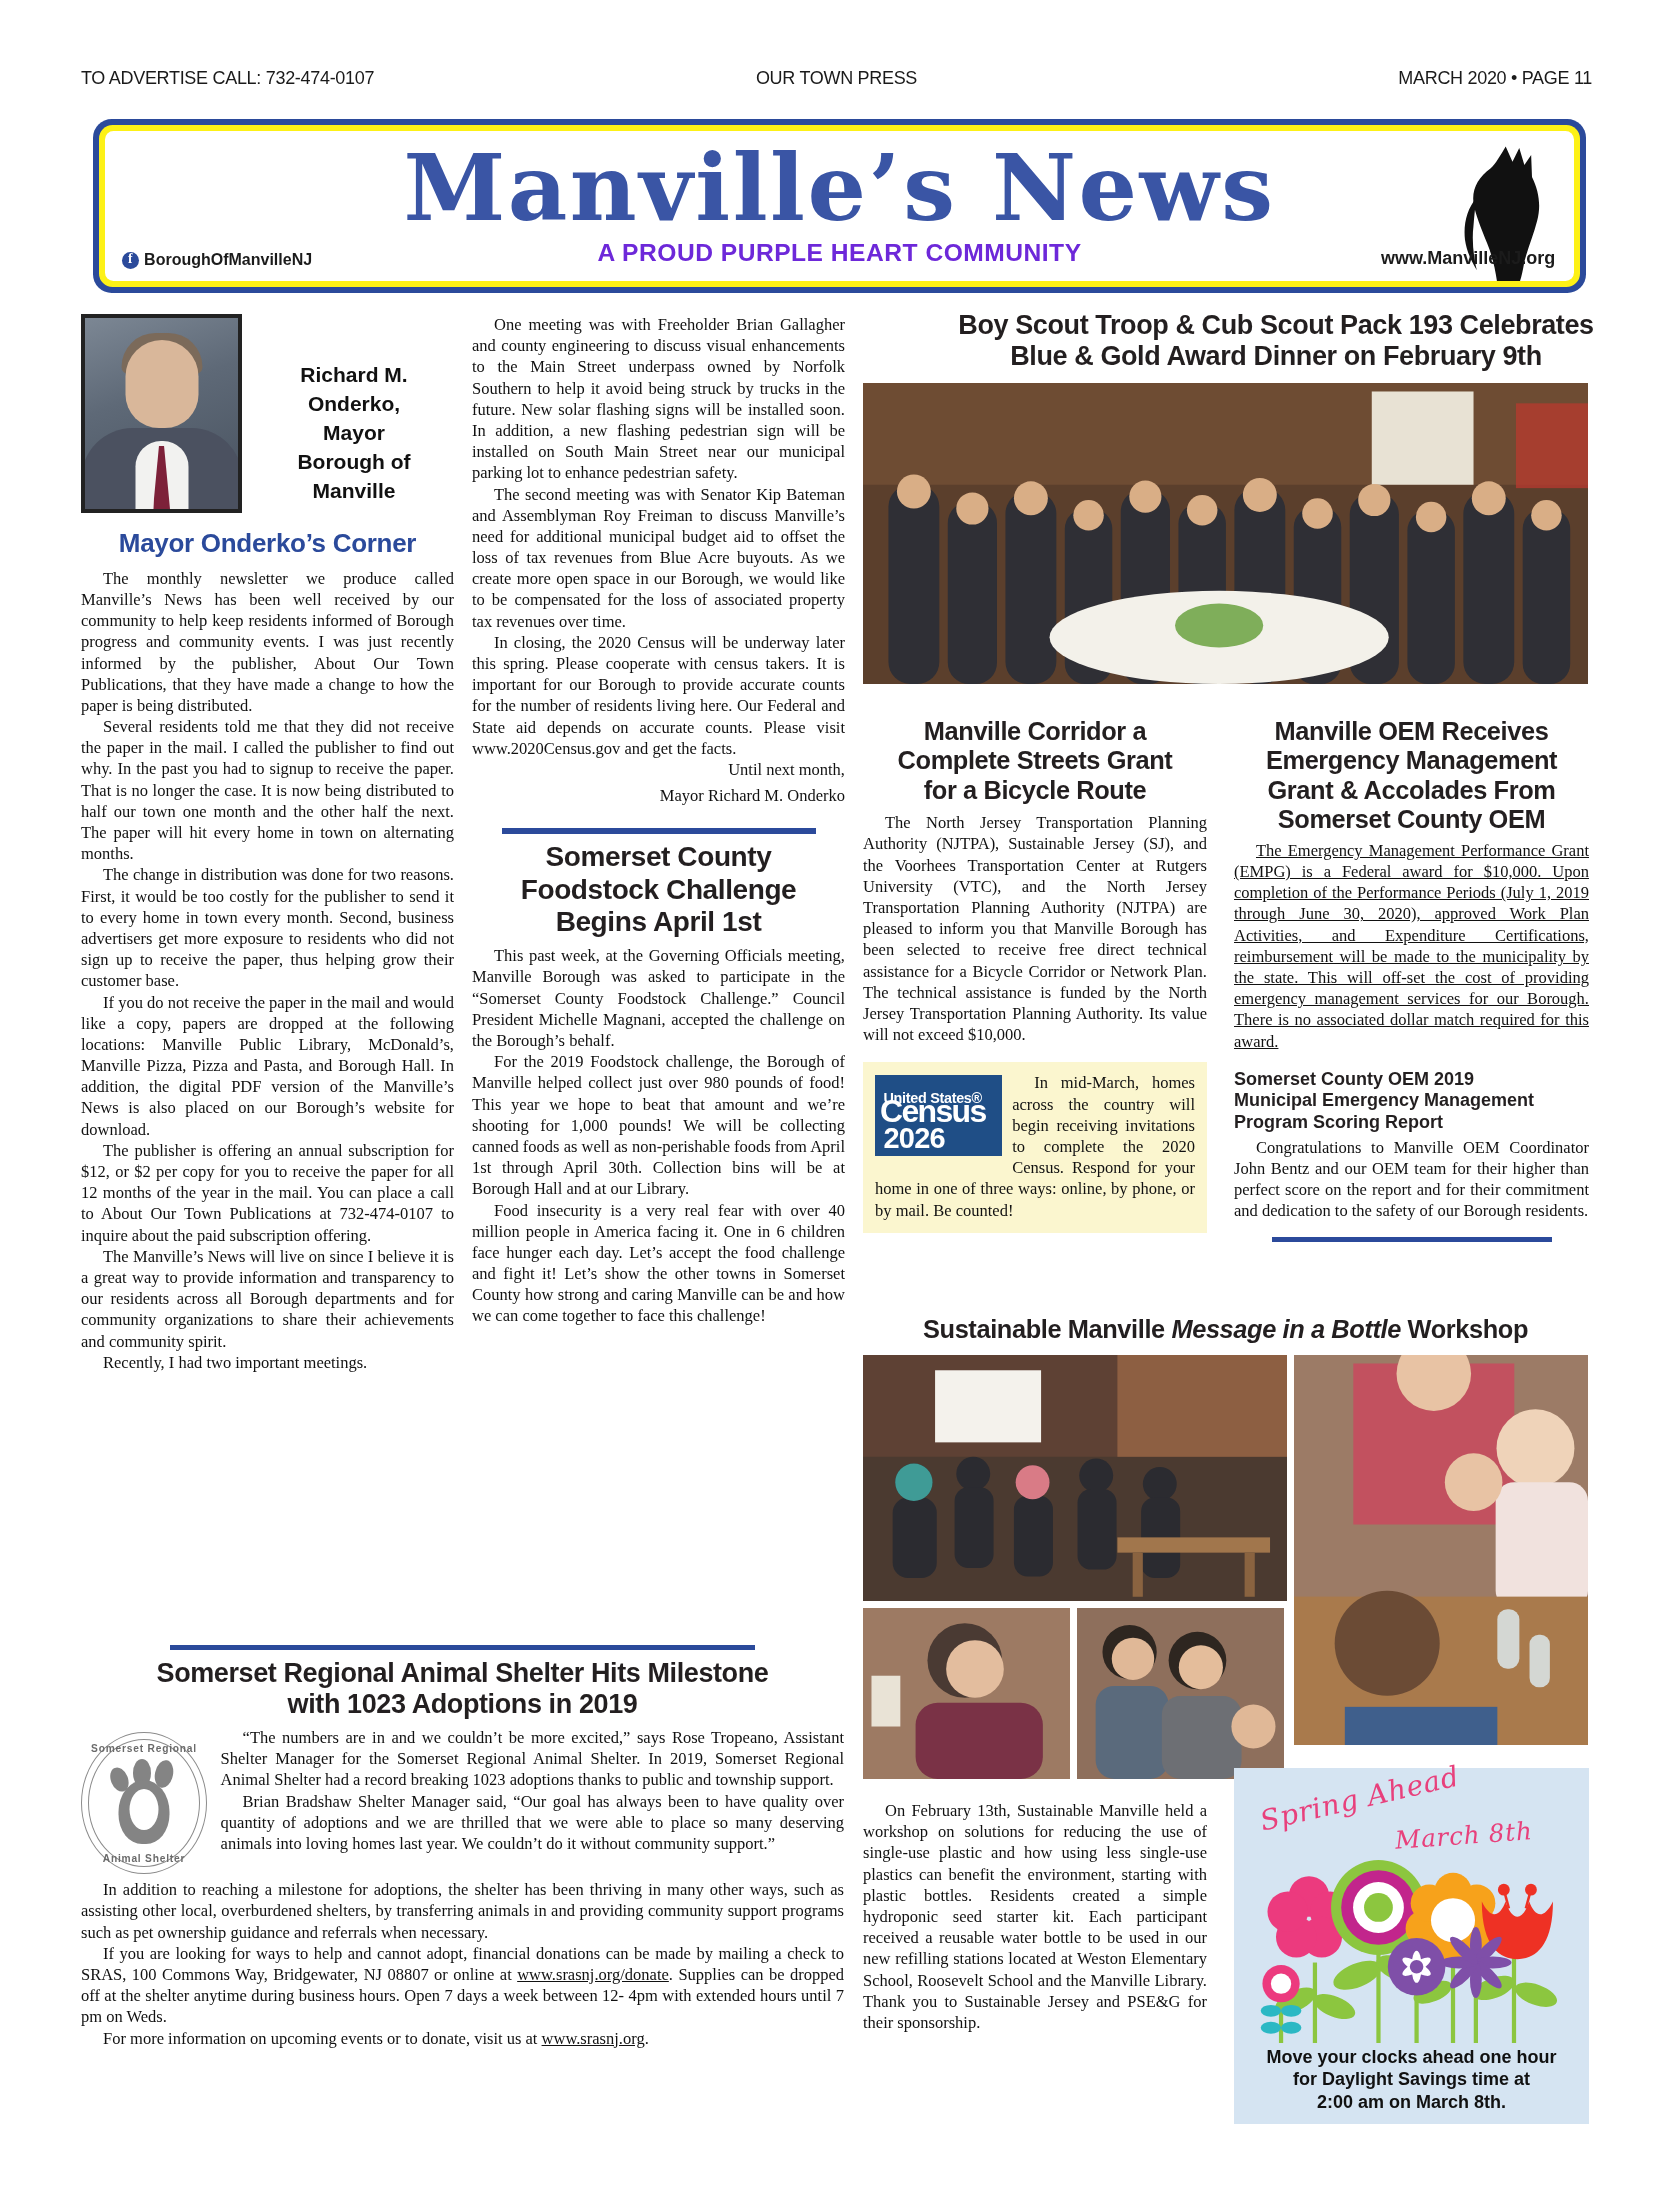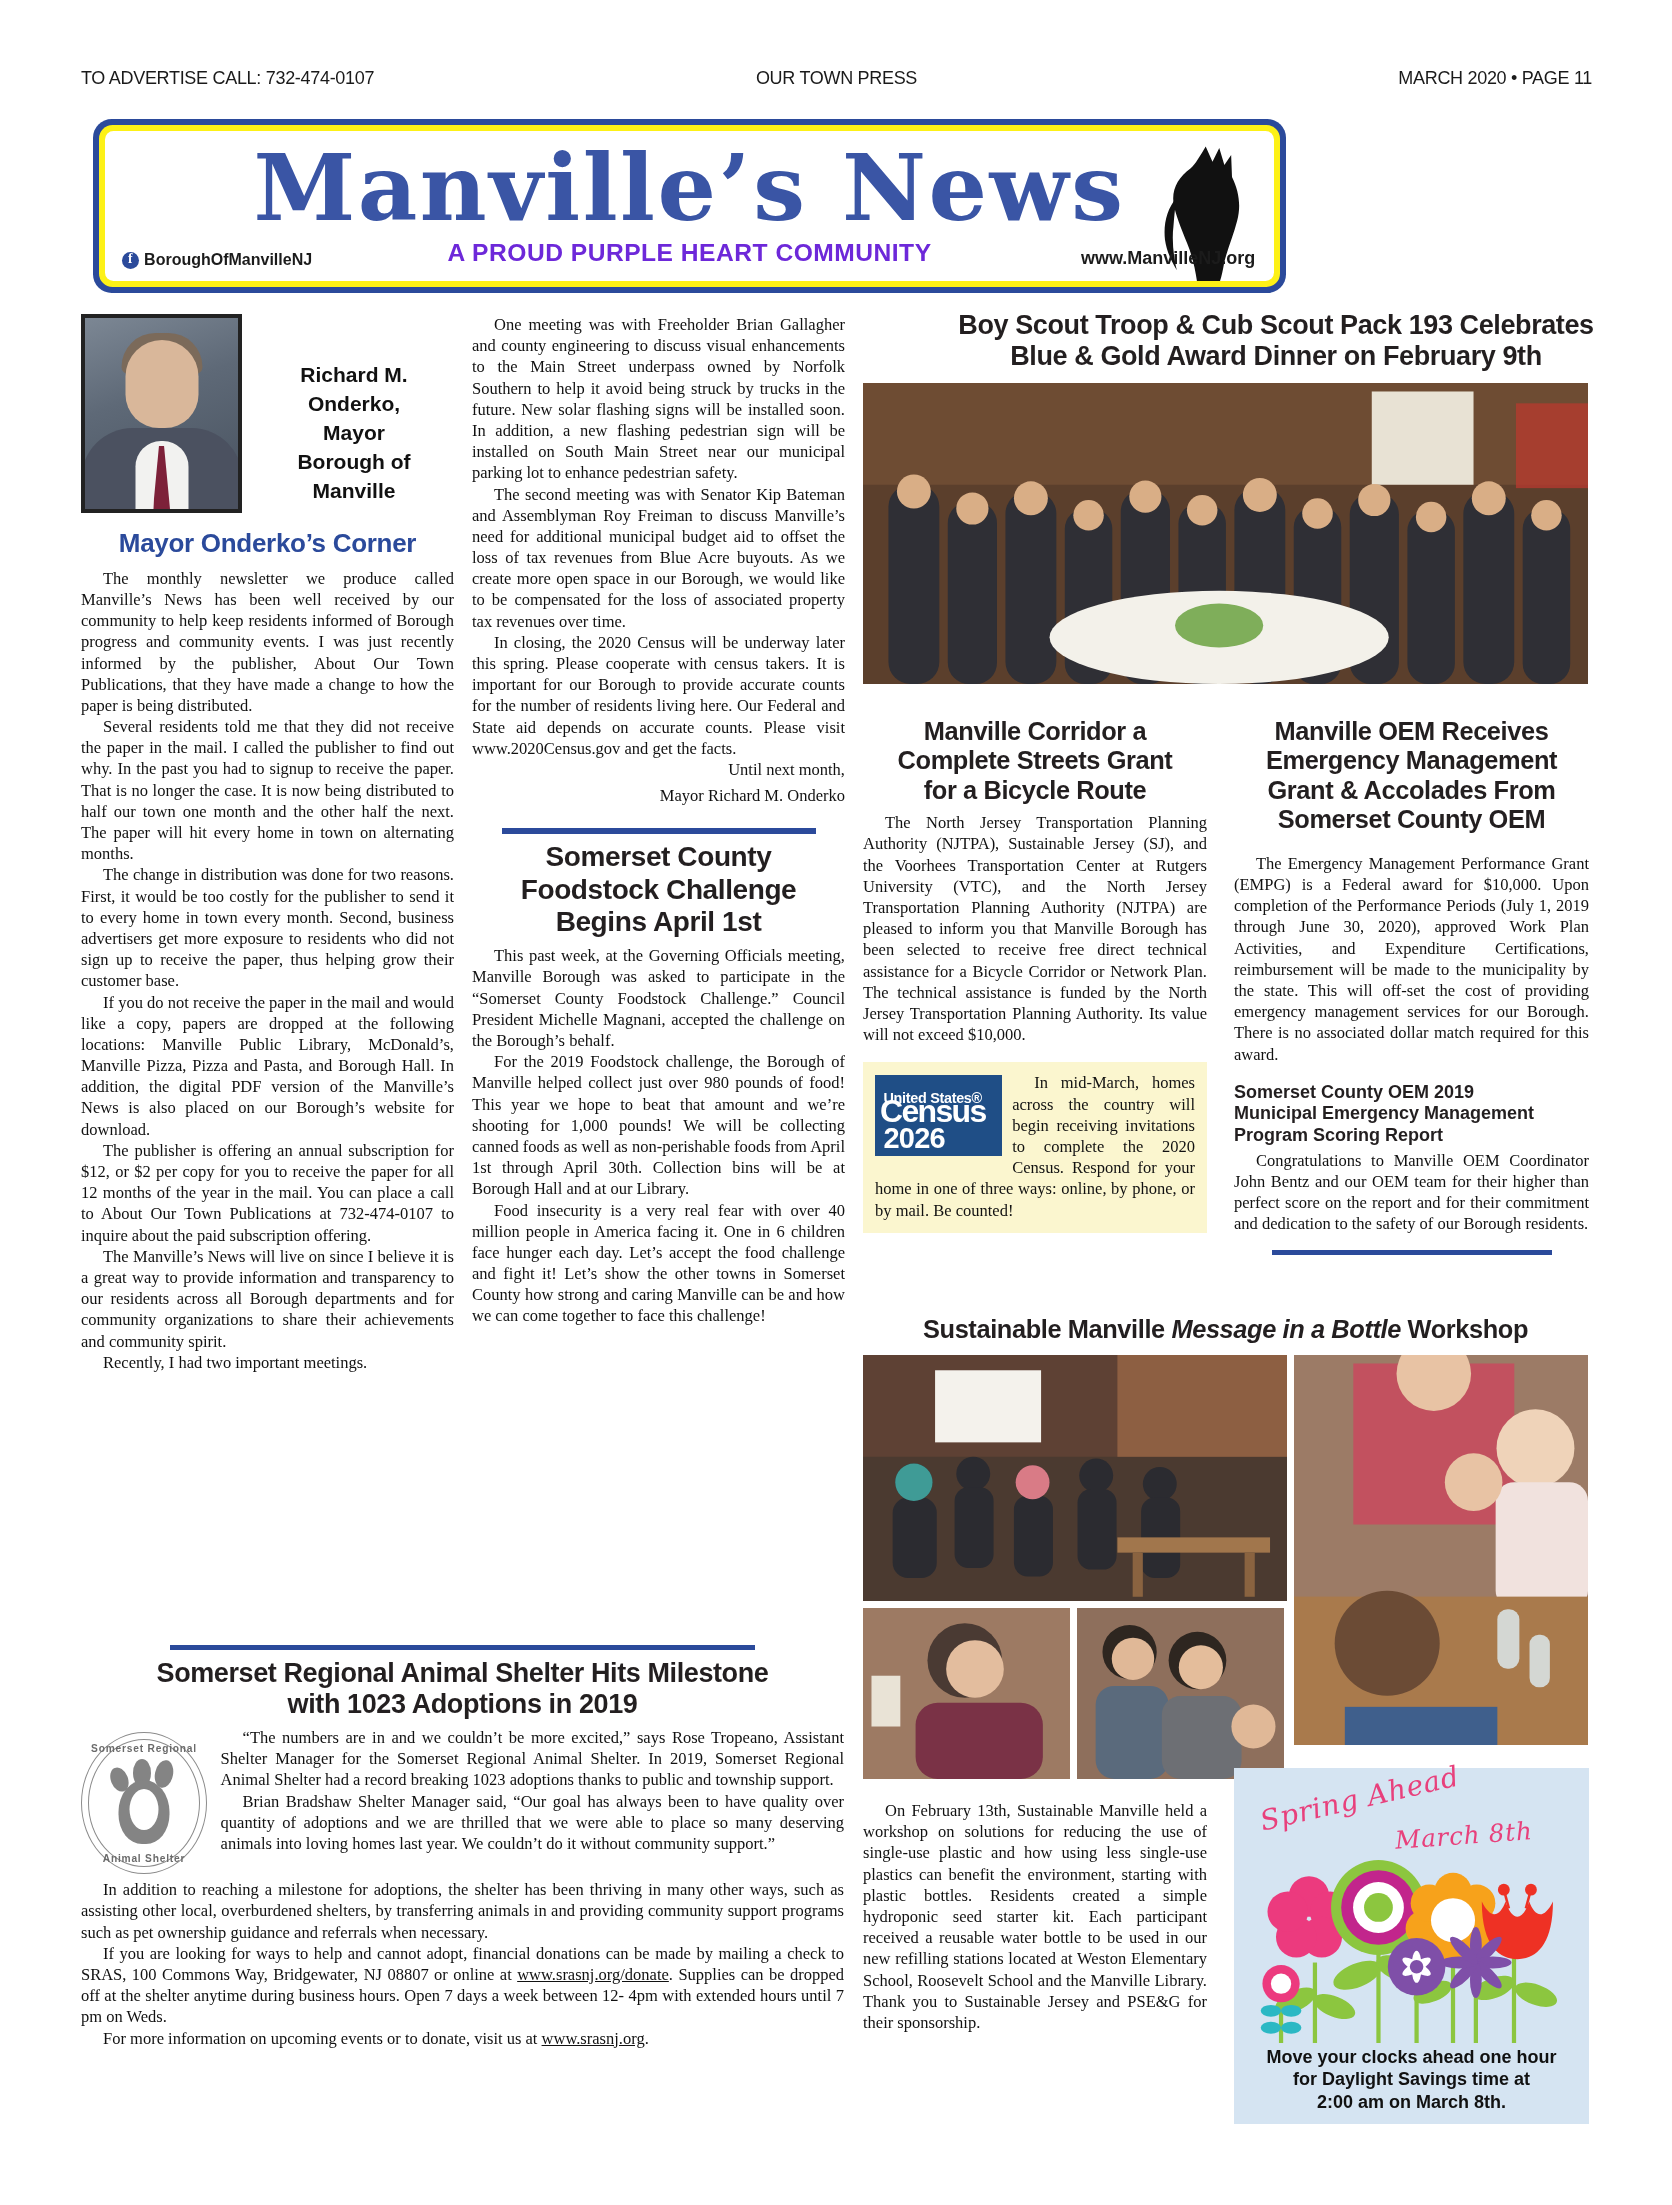--- a/index.html
+++ b/index.html
@@ -18,21 +18,21 @@
   .toprail {
     position:absolute; left:0; top:66px; width:1673px; height:25.4px;
     display:flex; align-items:center;
   }
   .toprail .tr-left  { position:absolute; left:81px;  font-family:"Liberation Sans", sans-serif; font-size:18px; letter-spacing:-0.3px; color:#1a1a1a; }
   .toprail .tr-mid   { position:absolute; left:0; width:1673px; text-align:center; font-family:"Liberation Sans", sans-serif; font-size:18px; letter-spacing:-0.3px; color:#1a1a1a;}
   .toprail .tr-right { position:absolute; right:81px; font-family:"Liberation Sans", sans-serif; font-size:18px; letter-spacing:-0.3px; color:#1a1a1a; }
 
   
   .masthead {
-    position:absolute; left:93px; top:119px; width:1193px; height:174px;
+    position:absolute; left:93px; top:119px; width:1493px; height:174px;
     background:#2b4a9b;
     border-radius:18.7px 18.7px 18.7px 18.7px;
     padding:6px;
   }
   .masthead .inner-yellow {
     width:100%; height:100%; background:#fdf116; border-radius:13.6px; padding:6px;
   }
   .masthead .inner-white {
     position:relative; width:100%; height:100%; background:#ffffff; border-radius:8.5px; overflow:hidden;
   }
@@ -307,21 +307,21 @@
     </div>
   </div>
 
   <div class="col" style="left:1234px; top:717px; width:355px;">
     <div class="head-black" style="font-size:25.4px;">
       <div>Manville OEM Receives</div>
       <div>Emergency Management</div>
       <div>Grant &amp; Accolades From</div>
       <div>Somerset County OEM</div>
     </div>
-    <div class="col-text" style="margin-top:18px;">
+    <div class="col-text" style="margin-top:5px;text-decoration:underline;">
       <p>The Emergency Management Performance Grant (EMPG) is a Federal award for $10,000. Upon completion of the Performance Periods (July 1, 2019 through June 30, 2020), approved Work Plan Activities, and Expenditure Certifications, reimbursement will be made to the municipality by the state. This will off-set the cost of providing emergency management services for our Borough. There is no associated dollar match required for this award.</p>
     </div>
     <div class="subhead-black" style="margin-top:17px;">
       <div>Somerset County OEM 2019</div>
       <div>Municipal Emergency Management</div>
       <div>Program Scoring Report</div>
     </div>
     <div class="col-text" style="margin-top:3.4px;">
       <p>Congratulations to Manville OEM Coordinator John Bentz and our OEM team for their higher than perfect score on the report and for their commitment and dedication to the safety of our Borough residents.</p>
     </div>

